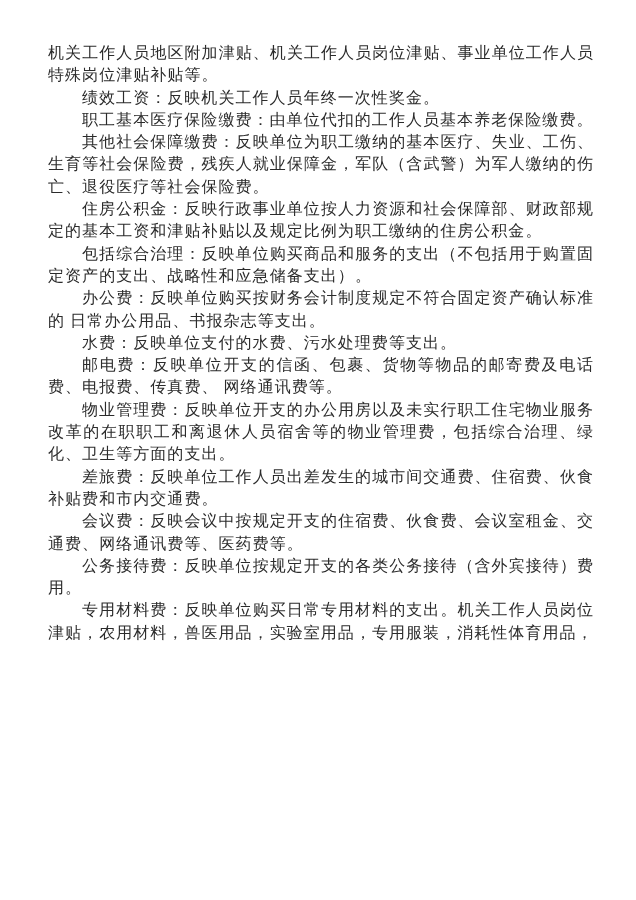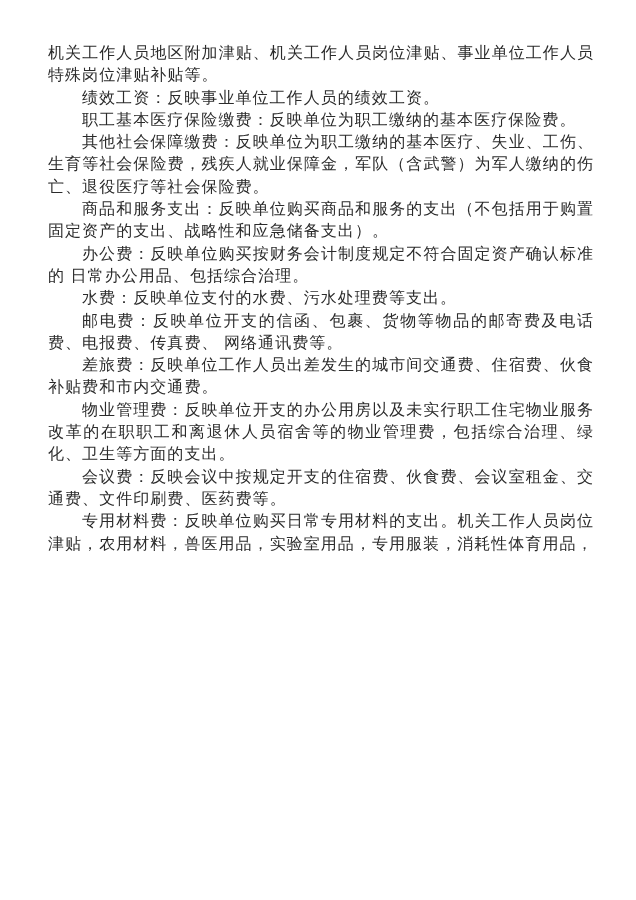--- a/index.html
+++ b/index.html
@@ -10,21 +10,21 @@
     margin: 0;
     padding: 0;
     background: var(--bg-color);
   }
   .page {
     position: relative;
     width: 636px;
     height: 900px;
     background: var(--bg-color);
     overflow: hidden;
-    font-family: Liberation Sans, sans-serif;
+    font-family: Liberation Serif, serif;
   }
   .body-text {
     position: absolute;
     left: 48px;
     top: 42px;
     width: 546px;
     color: var(--text-color);
     font-size: 16px;
     line-height: 22.3px;
     letter-spacing: 1.05px;
@@ -38,25 +38,27 @@
   .para.flush {
     text-indent: 0;
   }
 </style>
 </head>
 <body>
 
 <div class="page">
   <div class="body-text">
     <p class="para flush">机关工作人员地区附加津贴、机关工作人员岗位津贴、事业单位工作人员特殊岗位津贴补贴等。</p>
-    <p class="para">绩效工资：反映事业单位工作人员的绩效工资。</p>
-    <p class="para">职工基本医疗保险缴费：反映单位为职工缴纳的基本医疗保险费。</p>
+    <p class="para">绩效工资：反映机关工作人员年终一次性奖金。</p>
+    <p class="para">职工基本医疗保险缴费：由单位代扣的工作人员基本养老保险缴费。</p>
     <p class="para">其他社会保障缴费：反映单位为职工缴纳的基本医疗、失业、工伤、生育等社会保险费，残疾人就业保障金，军队（含武警）为军人缴纳的伤亡、退役医疗等社会保险费。</p>
-    <p class="para">商品和服务支出：反映单位购买商品和服务的支出（不包括用于购置固定资产的支出、战略性和应急储备支出）。</p>
-    <p class="para">办公费：反映单位购买按财务会计制度规定不符合固定资产确认标准的 日常办公用品、包括综合治理。</p>
+    <p class="para">住房公积金：反映行政事业单位按人力资源和社会保障部、财政部规定的基本工资和津贴补贴以及规定比例为职工缴纳的住房公积金。</p>
+    <p class="para">包括综合治理：反映单位购买商品和服务的支出（不包括用于购置固定资产的支出、战略性和应急储备支出）。</p>
+    <p class="para">办公费：反映单位购买按财务会计制度规定不符合固定资产确认标准的 日常办公用品、书报杂志等支出。</p>
     <p class="para">水费：反映单位支付的水费、污水处理费等支出。</p>
     <p class="para">邮电费：反映单位开支的信函、包裹、货物等物品的邮寄费及电话费、电报费、传真费、 网络通讯费等。</p>
+    <p class="para">物业管理费：反映单位开支的办公用房以及未实行职工住宅物业服务改革的在职职工和离退休人员宿舍等的物业管理费，包括综合治理、绿化、卫生等方面的支出。</p>
     <p class="para">差旅费：反映单位工作人员出差发生的城市间交通费、住宿费、伙食补贴费和市内交通费。</p>
-    <p class="para">物业管理费：反映单位开支的办公用房以及未实行职工住宅物业服务改革的在职职工和离退休人员宿舍等的物业管理费，包括综合治理、绿化、卫生等方面的支出。</p>
-    <p class="para">会议费：反映会议中按规定开支的住宿费、伙食费、会议室租金、交通费、文件印刷费、医药费等。</p>
+    <p class="para">会议费：反映会议中按规定开支的住宿费、伙食费、会议室租金、交通费、网络通讯费等、医药费等。</p>
+    <p class="para">公务接待费：反映单位按规定开支的各类公务接待（含外宾接待）费用。</p>
     <p class="para">专用材料费：反映单位购买日常专用材料的支出。机关工作人员岗位津贴，农用材料，兽医用品，实验室用品，专用服装，消耗性体育用品，</p>
   </div>
 </div>
 
 </body></html>

